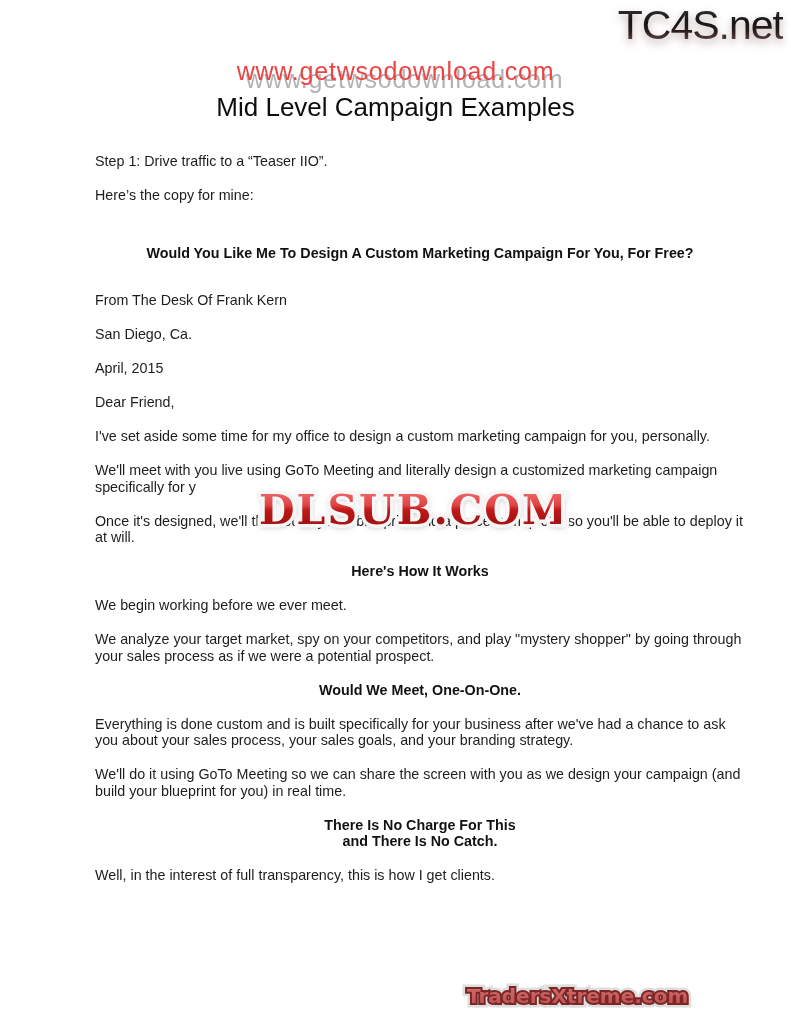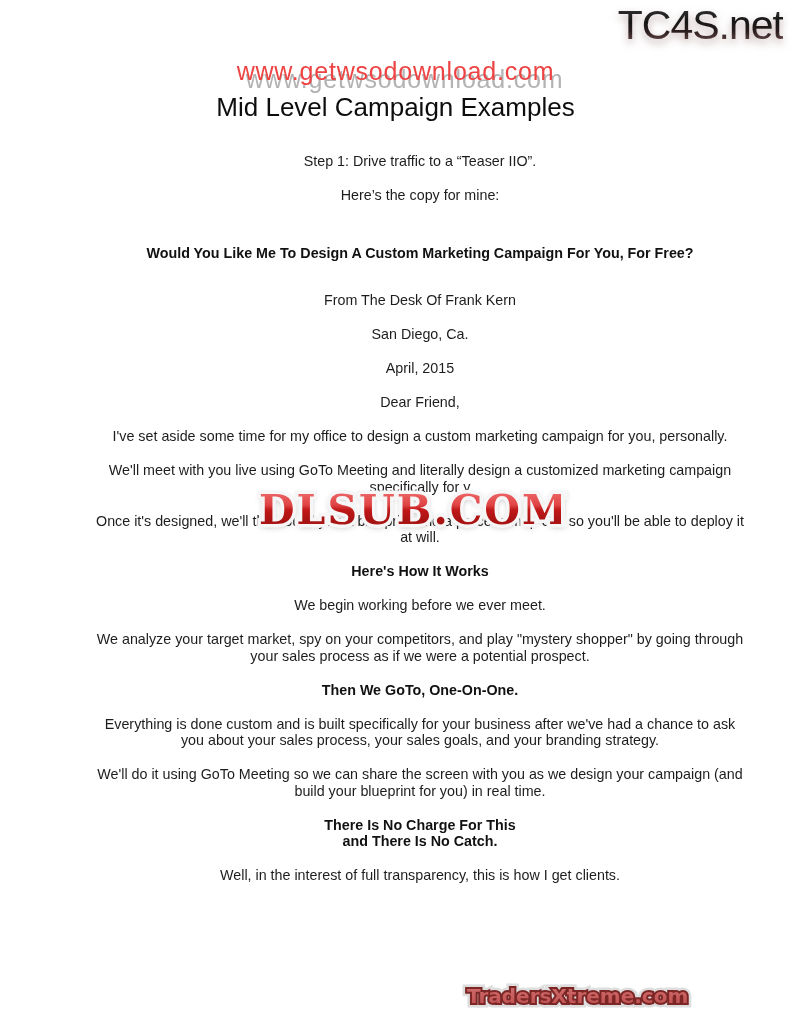--- a/index.html
+++ b/index.html
@@ -46,24 +46,23 @@
   }
 
   
   .content {
     position: absolute; left: 95px; top: 153px; width: 650px;
     color: #1d1d1d;
   }
   .content p {
     font-size: 14.3px; line-height: 16.5px;
     margin: 0 0 17.5px 0;
-    text-align: center;
   }
   .content p.heading {
-    font-weight: bold; color: #111;
+    font-weight: bold; text-align: center; color: #111;
     white-space: pre-line;
   }
   .content p.sp-large { margin-top: 41px; margin-bottom: 31px; }
 
   
   .layered { position: absolute; }
   .layered span {
     position: absolute; left: 8px; width: 100%; top: 0;
     text-align: left; white-space: nowrap;
   }
@@ -121,21 +120,21 @@
       <p class="body">From The Desk Of Frank Kern</p>
       <p class="body">San Diego, Ca.</p>
       <p class="body">April, 2015</p>
       <p class="body">Dear Friend,</p>
       <p class="body">I've set aside some time for my office to design a custom marketing campaign for you, personally.</p>
       <p class="body">We'll meet with you live using GoTo Meeting and literally design a customized marketing campaign specifically for y</p>
       <p class="body">Once it's designed, we'll then build you a blueprint and a process map of it so you'll be able to deploy it at will.</p>
       <p class="heading">Here's How It Works</p>
       <p class="body">We begin working before we ever meet.</p>
       <p class="body">We analyze your target market, spy on your competitors, and play "mystery shopper" by going through your sales process as if we were a potential prospect.</p>
-      <p class="heading">Then We GoTo, One-On-One.</p>
+      <p class="heading">Would We Meet, One-On-One.</p>
       <p class="body">Everything is done custom and is built specifically for your business after we've had a chance to ask you about your sales process, your sales goals, and your branding strategy.</p>
       <p class="body">We'll do it using GoTo Meeting so we can share the screen with you as we design your campaign (and build your blueprint for you) in real time.</p>
       <p class="heading">There Is No Charge For This
 and There Is No Catch.</p>
       <p class="body">Well, in the interest of full transparency, this is how I get clients.</p>
     </div>
 
   <div class="layered dlsub">
     <span class="stroke">DLSUB.COM</span>
     <span class="fill">DLSUB.COM</span>

